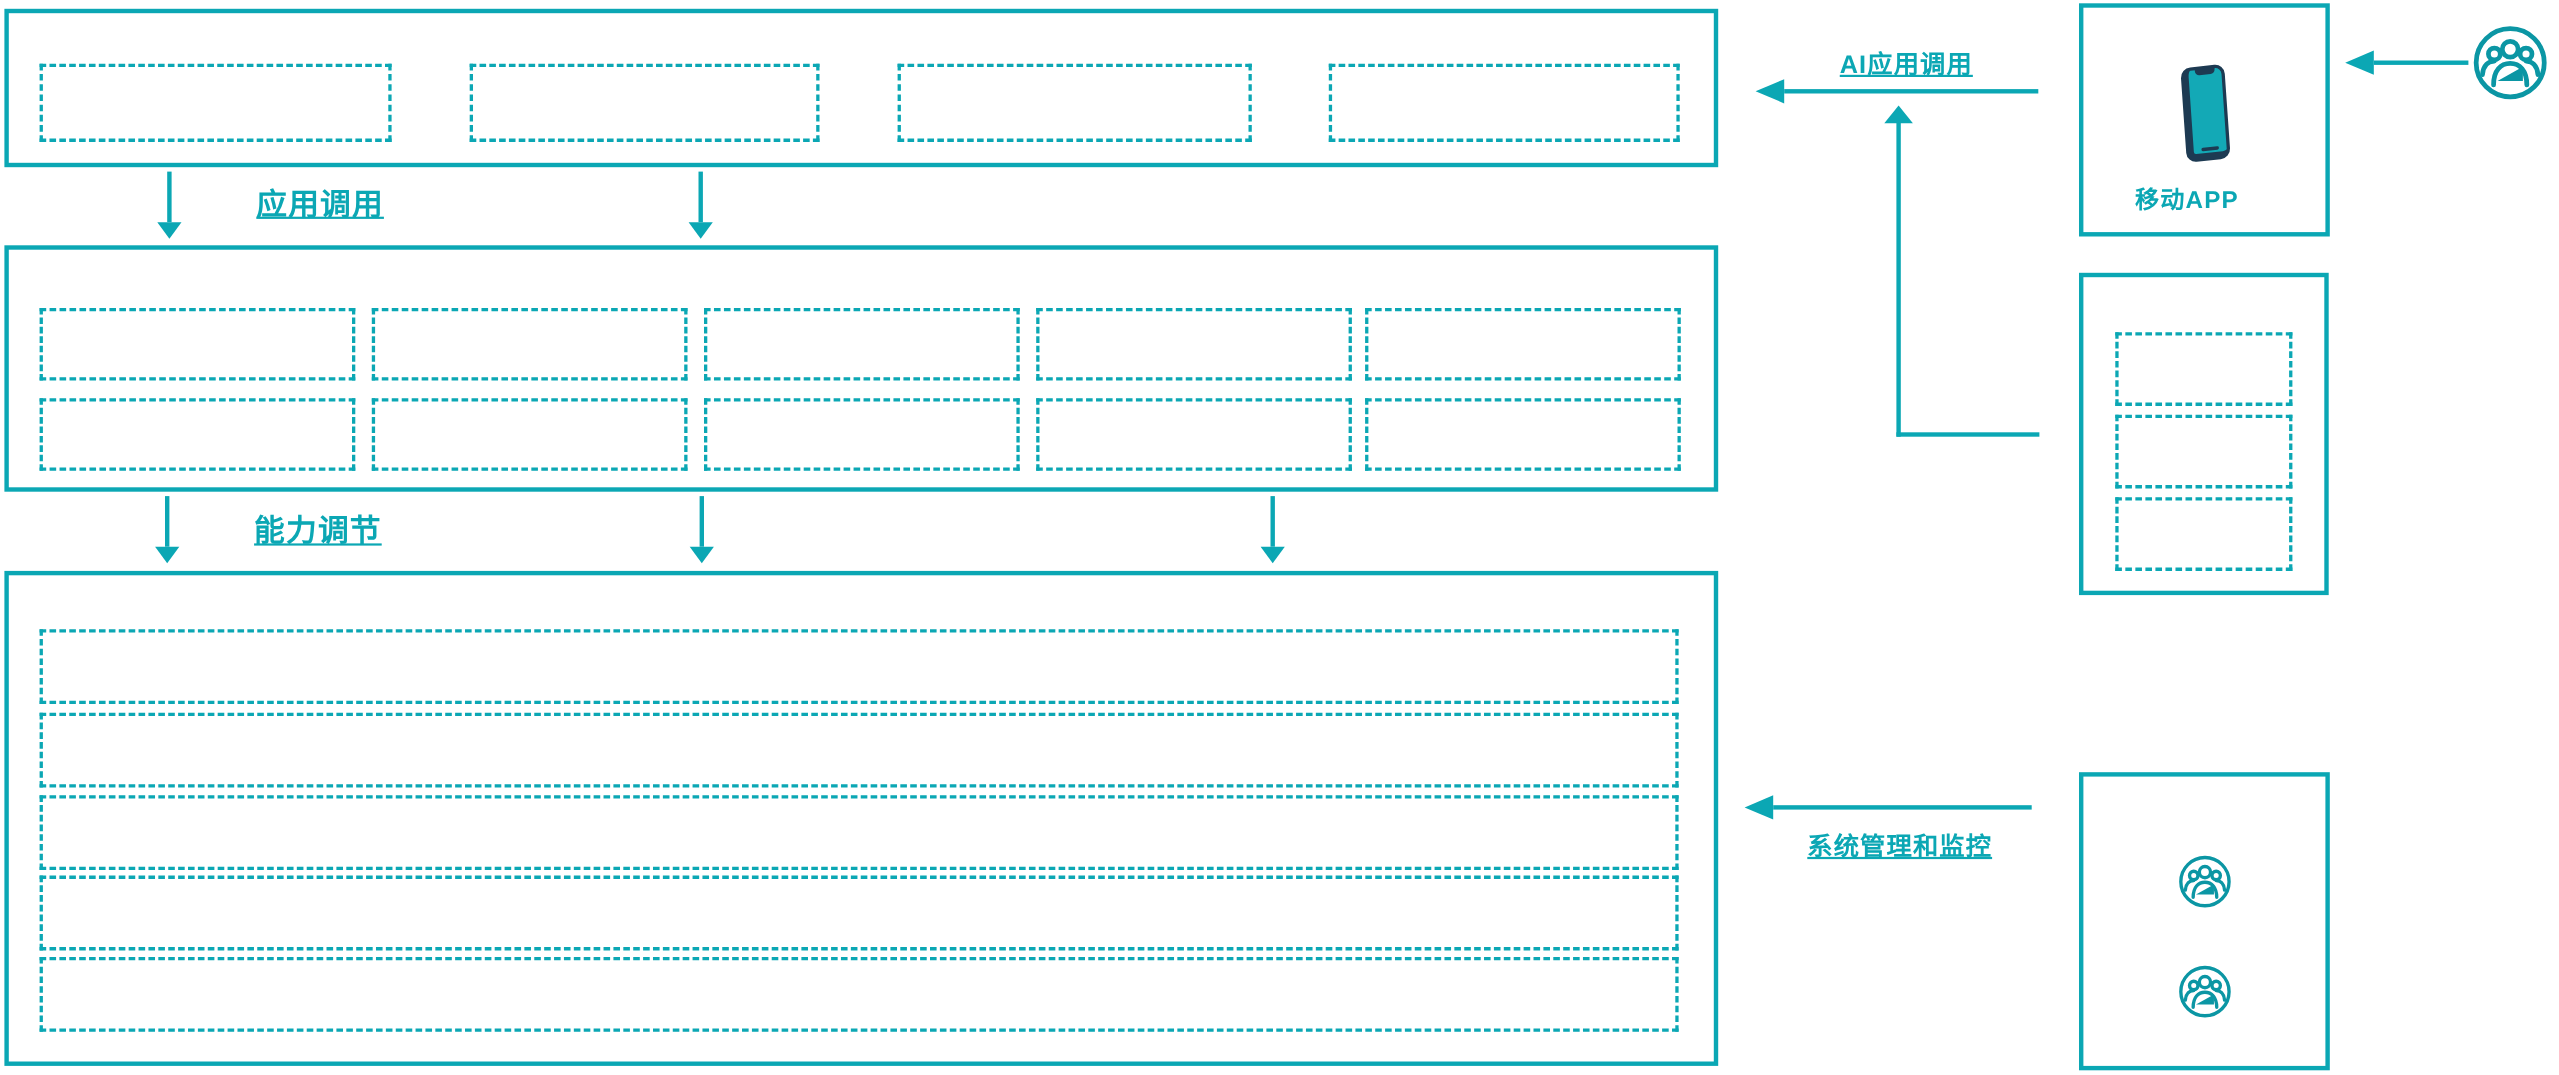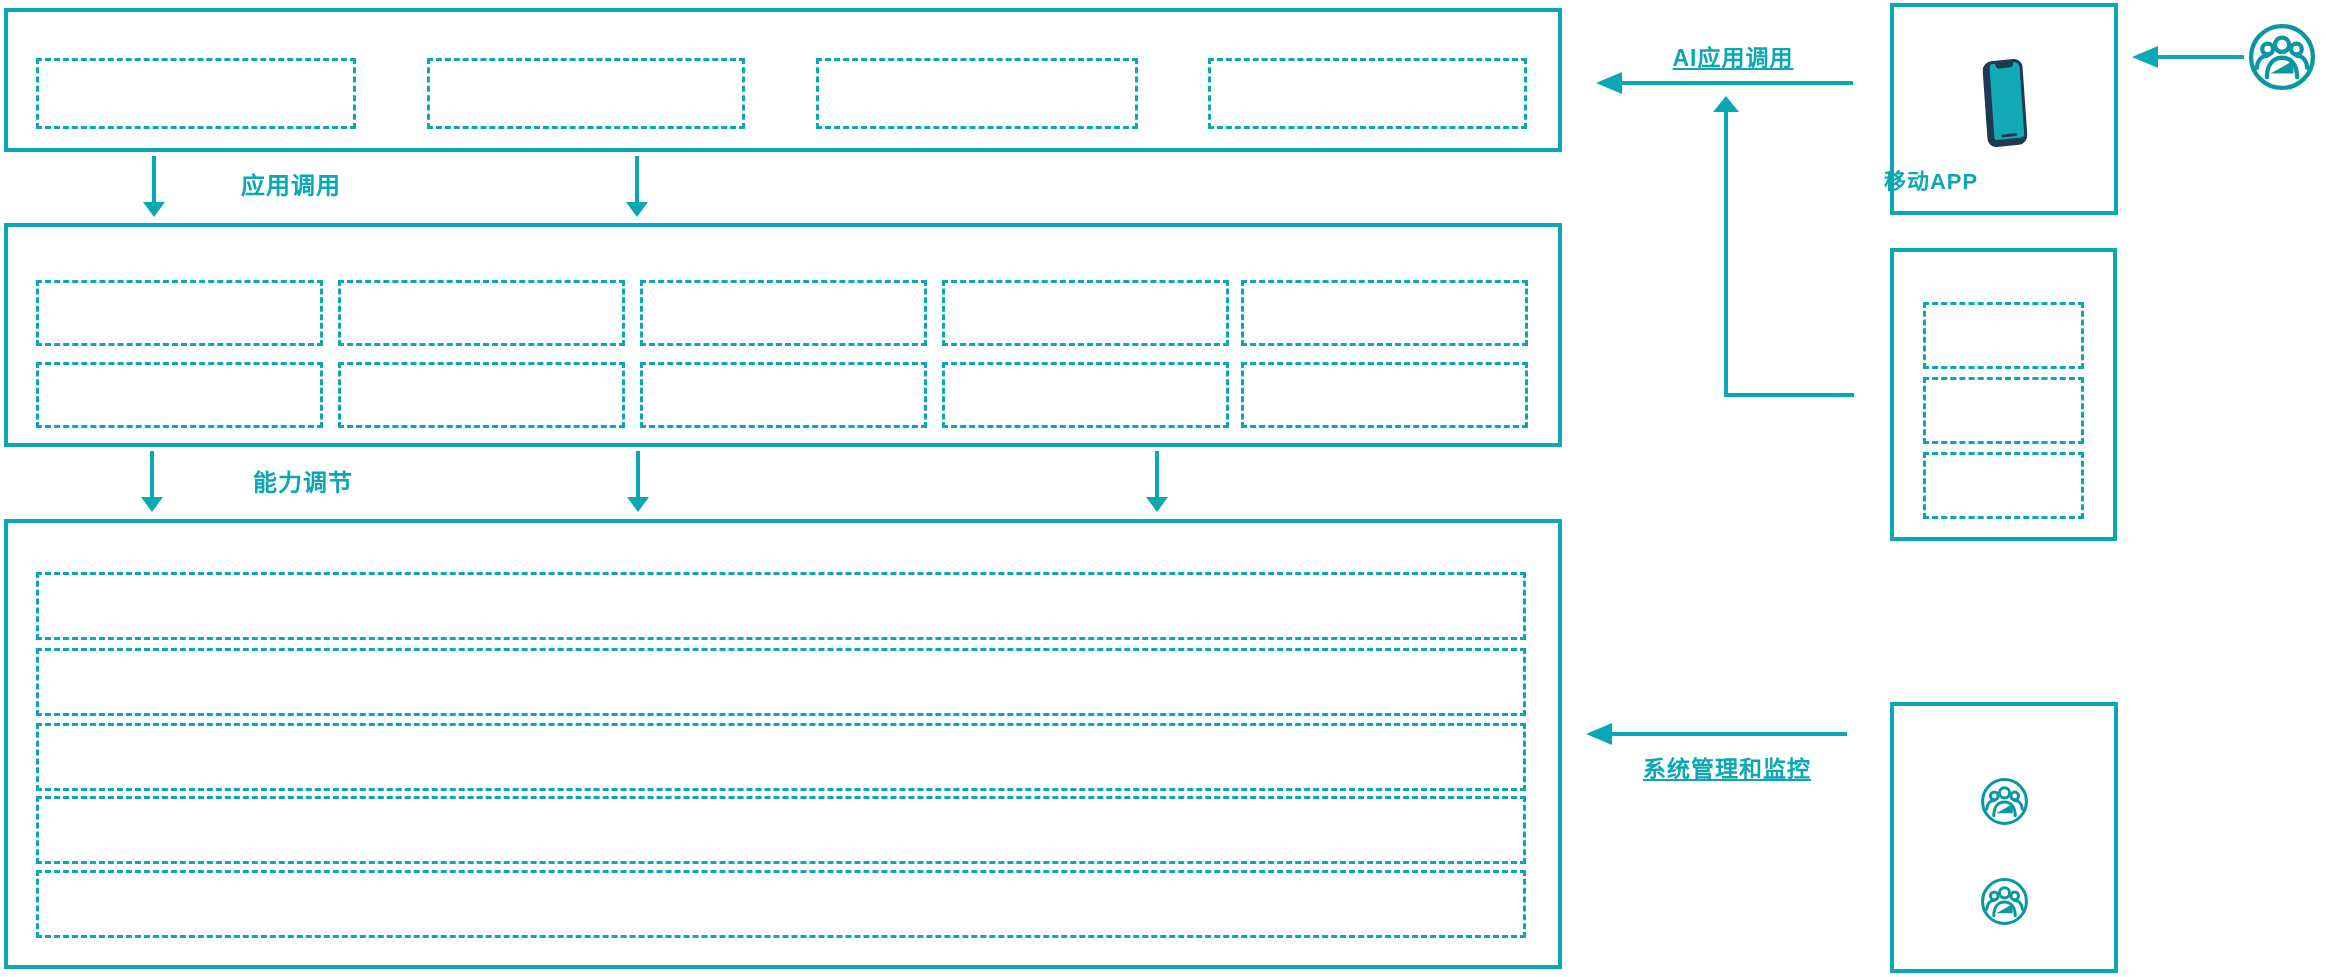--- a/index.html
+++ b/index.html
@@ -13,21 +13,21 @@
   .canvas{position:relative;width:2326px;height:977px;background:#ffffff;overflow:hidden;}
 
   
   .box{position:absolute;border:4px solid var(--teal);background:#fff;}
 
   
   .ph{position:absolute;border:3px dashed var(--teal);background:#fff;}
 
   
   .lbl{position:absolute;color:var(--teal);font-weight:600;white-space:nowrap;transform:translateX(-50%);letter-spacing:1px;}
-  .lbl-24{font-size:24px;line-height:26px;}
+  .lbl-24{font-size:28px;line-height:26px;text-decoration:underline;}
   .lbl-23{font-size:23px;line-height:25px;text-decoration:underline;}
   .lbl-22{font-size:22px;line-height:24px;}
 
   
   .arrow-down{position:absolute;width:4px;background:var(--teal);}
   .arrow-down::after{content:'';position:absolute;top:100%;left:50%;transform:translateX(-50%);
     border-left:11px solid transparent;border-right:11px solid transparent;border-top:15px solid var(--teal);}
   .arrow-left{position:absolute;height:4px;background:var(--teal);}
   .arrow-left::before{content:'';position:absolute;right:100%;top:50%;transform:translateY(-50%);
     border-top:11px solid transparent;border-bottom:11px solid transparent;border-right:26px solid var(--teal);}
@@ -71,35 +71,35 @@
   <div class="ph" style="left:1241px;top:280px;width:287px;height:66px;"></div>
   <div class="ph" style="left:36px;top:362px;width:287px;height:66px;"></div>
   <div class="ph" style="left:338px;top:362px;width:287px;height:66px;"></div>
   <div class="ph" style="left:640px;top:362px;width:287px;height:66px;"></div>
   <div class="ph" style="left:942px;top:362px;width:287px;height:66px;"></div>
   <div class="ph" style="left:1241px;top:362px;width:287px;height:66px;"></div>
 
   <div class="arrow-down" style="left:150px;top:451px;height:46px;"></div>
   <div class="arrow-down" style="left:636px;top:451px;height:46px;"></div>
   <div class="arrow-down" style="left:1155px;top:451px;height:46px;"></div>
-  <div class="lbl lbl-24" style="left:303px;top:470px;">能力调节</div>
+  <div class="lbl lbl-24" style="left:289px;top:470px;">能力调节</div>
 
   <div class="box" style="left:4px;top:519px;width:1558px;height:450px;"></div>
   <div class="ph" style="left:36px;top:572px;width:1490px;height:68px;"></div>
   <div class="ph" style="left:36px;top:648px;width:1490px;height:68px;"></div>
   <div class="ph" style="left:36px;top:723px;width:1490px;height:68px;"></div>
   <div class="ph" style="left:36px;top:796px;width:1490px;height:68px;"></div>
   <div class="ph" style="left:36px;top:870px;width:1490px;height:68px;"></div>
 
   <div class="box" style="left:1890px;top:3px;width:228px;height:212px;"></div>
   <div class="phone" style="left:1985px;top:60px;">
     <span class="notch"></span>
     <span class="homebar"></span>
   </div>
-  <div class="lbl lbl-22" style="left:1931px;top:170px;text-align:center;">移动APP</div>
+  <div class="lbl lbl-22" style="left:1988px;top:170px;text-align:center;">移动APP</div>
 
   <div class="box" style="left:1890px;top:248px;width:227px;height:293px;"></div>
   <div class="ph" style="left:1923px;top:302px;width:161px;height:67px;"></div>
   <div class="ph" style="left:1923px;top:377px;width:161px;height:67px;"></div>
   <div class="ph" style="left:1923px;top:452px;width:161px;height:67px;"></div>
 
   <div class="box" style="left:1890px;top:702px;width:228px;height:271px;"></div>
   <div class="ug" style="left:1979px;top:776px;">
     <svg width="51" height="51" viewBox="0 0 100 100" fill="none" stroke="#0b96a4" stroke-width="6" stroke-linecap="round">
       <circle cx="50" cy="50" r="43"></circle>

